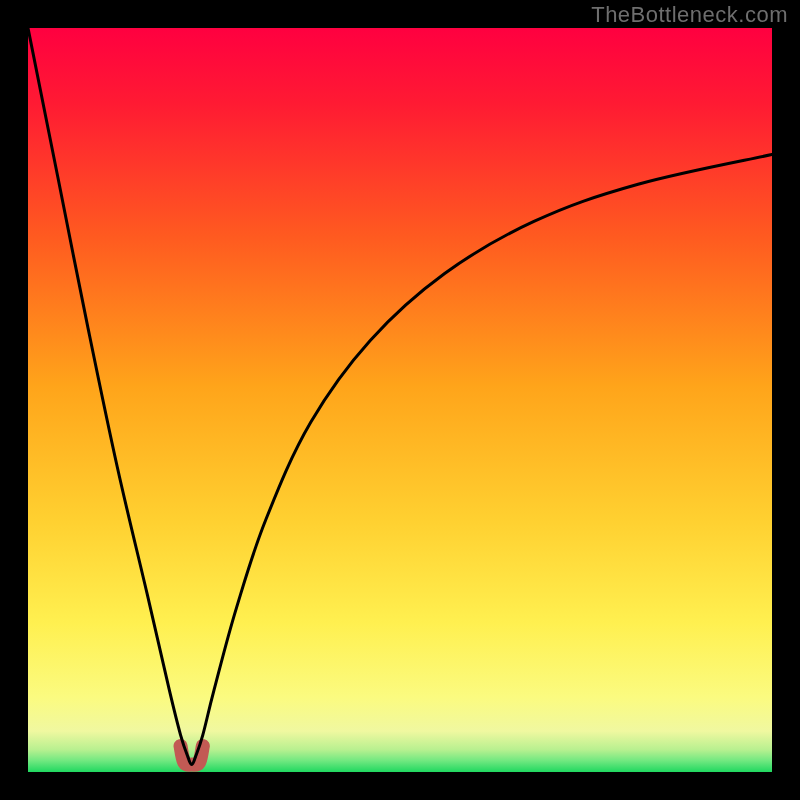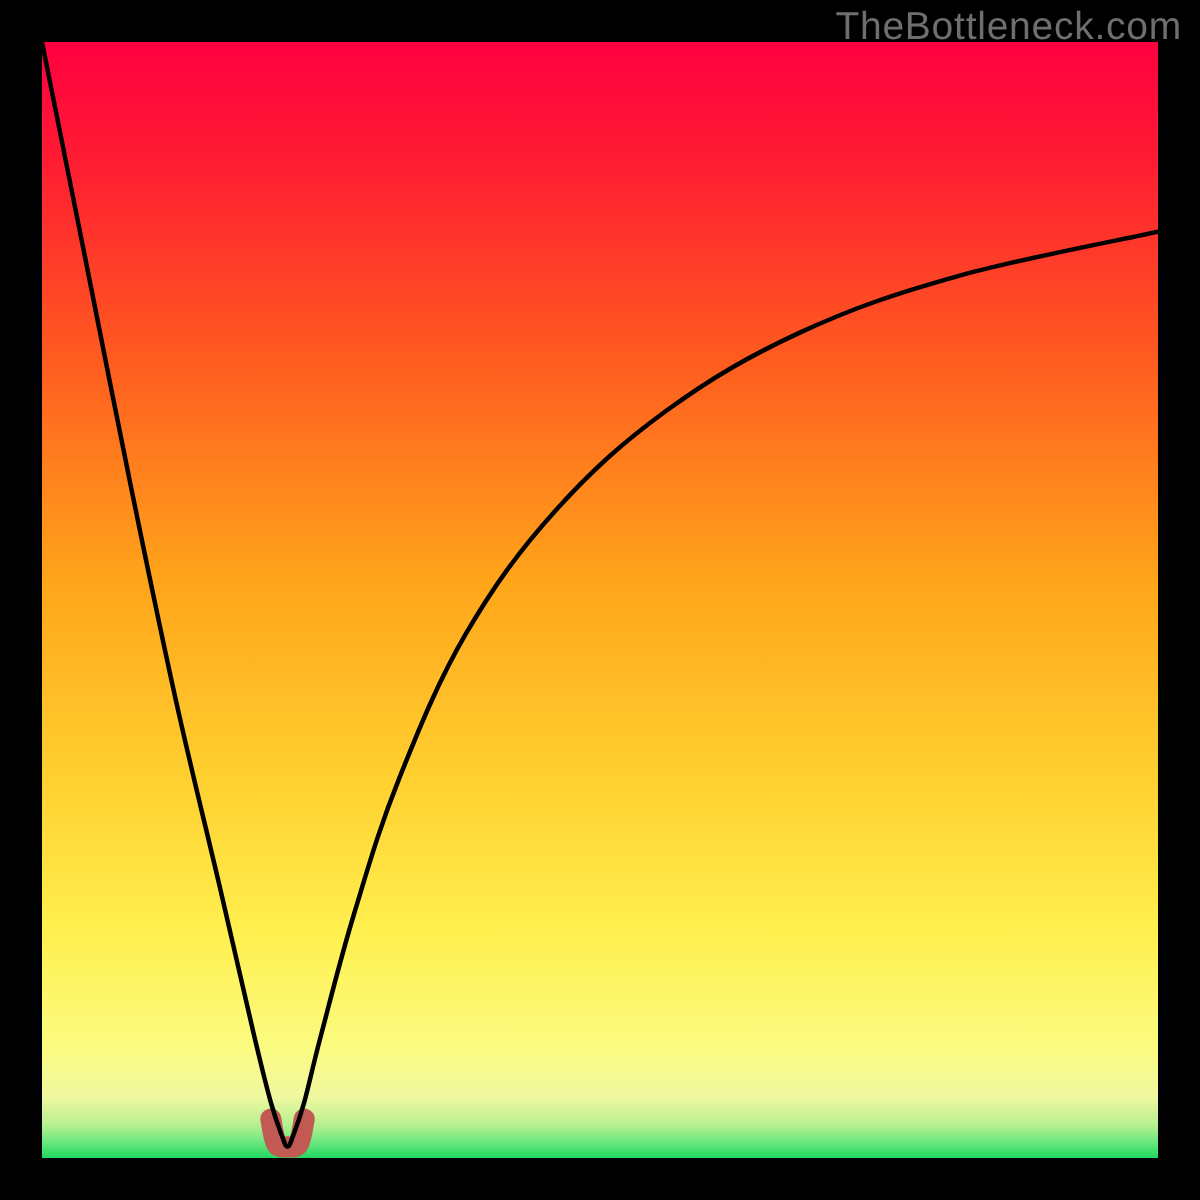--- a/index.html
+++ b/index.html
@@ -17,21 +17,21 @@
     top: 0;
     width: 800px;
     height: 800px;
     background: #000;
   }
   .watermark {
     position: absolute;
     top: 2px;
     right: 12px;
     color: #6e6e6e;
-    font-size: 26px;
+    font-size: 22px;
     font-weight: 400;
     letter-spacing: 0.5px;
     z-index: 5;
   }
   .plot {
     position: absolute;
     left: 28px;
     top: 28px;
     width: 744px;
     height: 744px;

